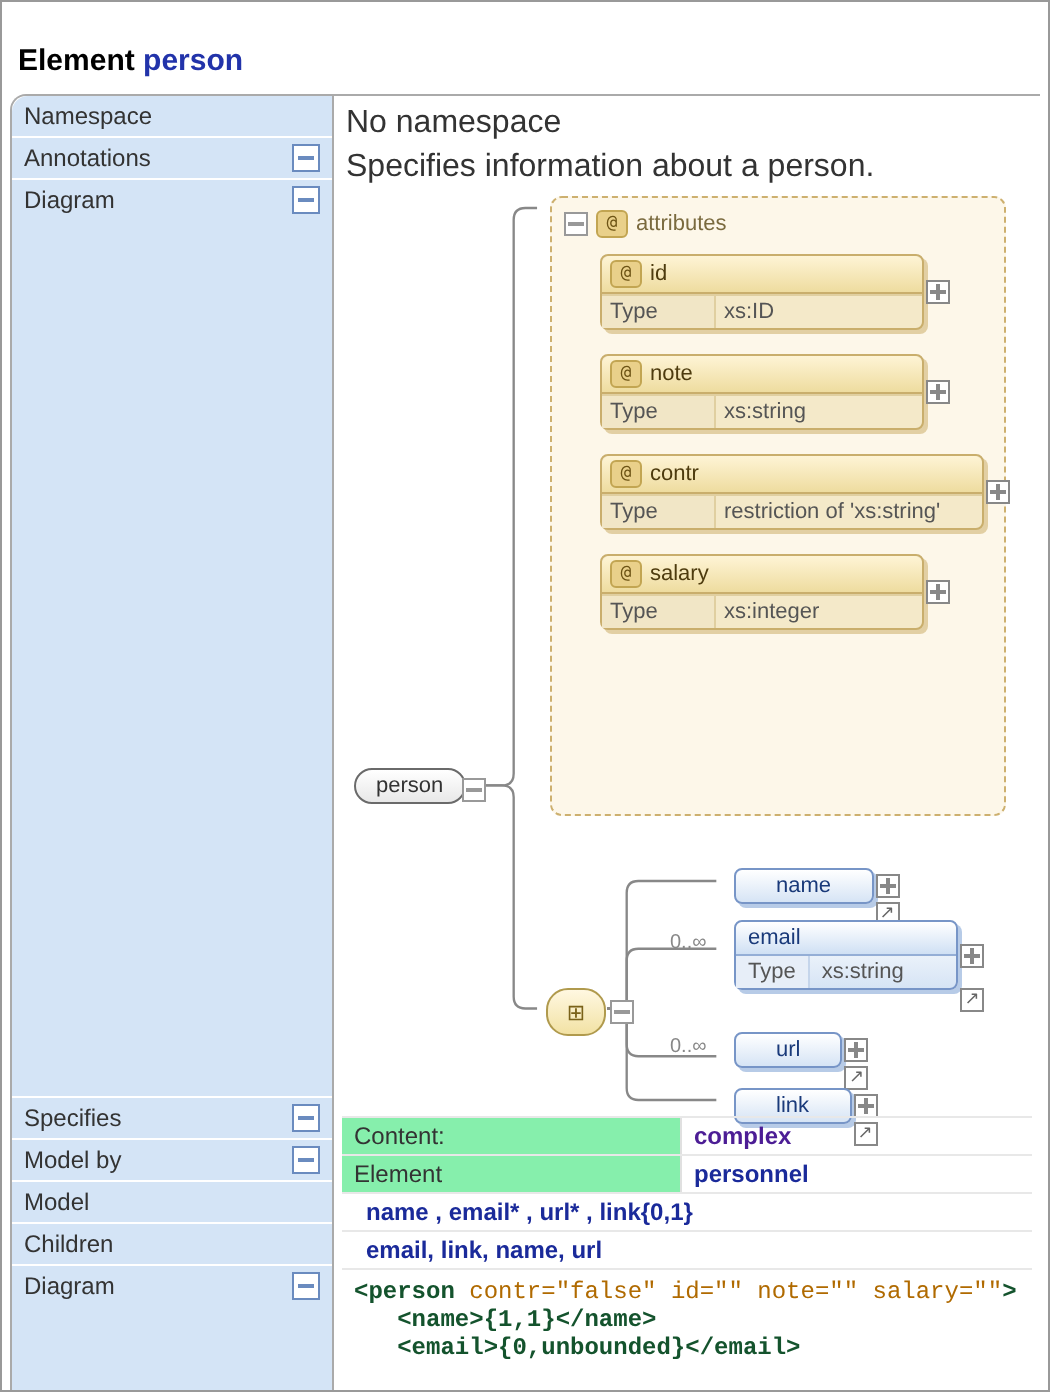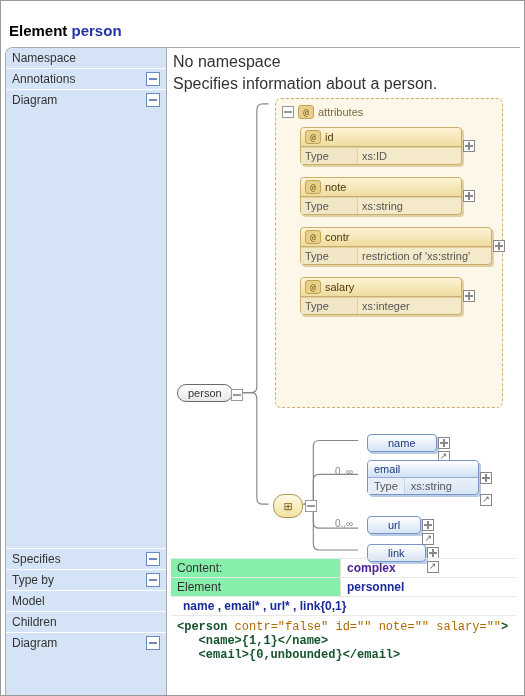--- a/index.html
+++ b/index.html
@@ -274,21 +274,21 @@
       </div>
       <div class="sect tall">
         <span class="lbl">Diagram</span>
         <span class="collapse"></span>
       </div>
       <div class="sect">
         <span class="lbl">Specifies</span>
         <span class="collapse"></span>
       </div>
       <div class="sect">
-        <span class="lbl">Type by</span>
+        <span class="lbl">Model by</span>
         <span class="collapse"></span>
       </div>
       <div class="sect">
         <span class="lbl">Model</span>
       </div>
       <div class="sect">
         <span class="lbl">Children</span>
       </div>
       <div class="sect noborder">
         <span class="lbl">Diagram</span>
@@ -438,20 +438,23 @@
           <div class="shade">Content:</div>
           <div class="valcol"><span class="val normal" style="font-weight:bold;">complex</span></div>
         </div>
         <div class="info-row">
           <div class="shade">Element</div>
           <div class="valcol"><span class="val">personnel</span></div>
         </div>
         <div class="info-row">
           <div class="valcol" style="padding-left:6px;"><span class="val">name , email* , url* , link{0,1}</span></div>
         </div>
+        <div class="info-row">
+          <div class="valcol" style="padding-left:6px;"><span class="val">email, link, name, url</span></div>
+        </div>
         <div class="info-row" style="border-top:1px solid #e8e8e8;">
           <div class="valcol">
             <div class="code" id="instance-code"><span class="tag">&lt;person</span><span class="attr"> contr="false" id="" note="" salary=""</span><span class="tag">&gt;</span>
    <span class="tag">&lt;name&gt;{1,1}&lt;/name&gt;</span>
    <span class="tag">&lt;email&gt;{0,unbounded}&lt;/email&gt;</span></div>
           </div>
         </div>
       </div>
 
     </div>

